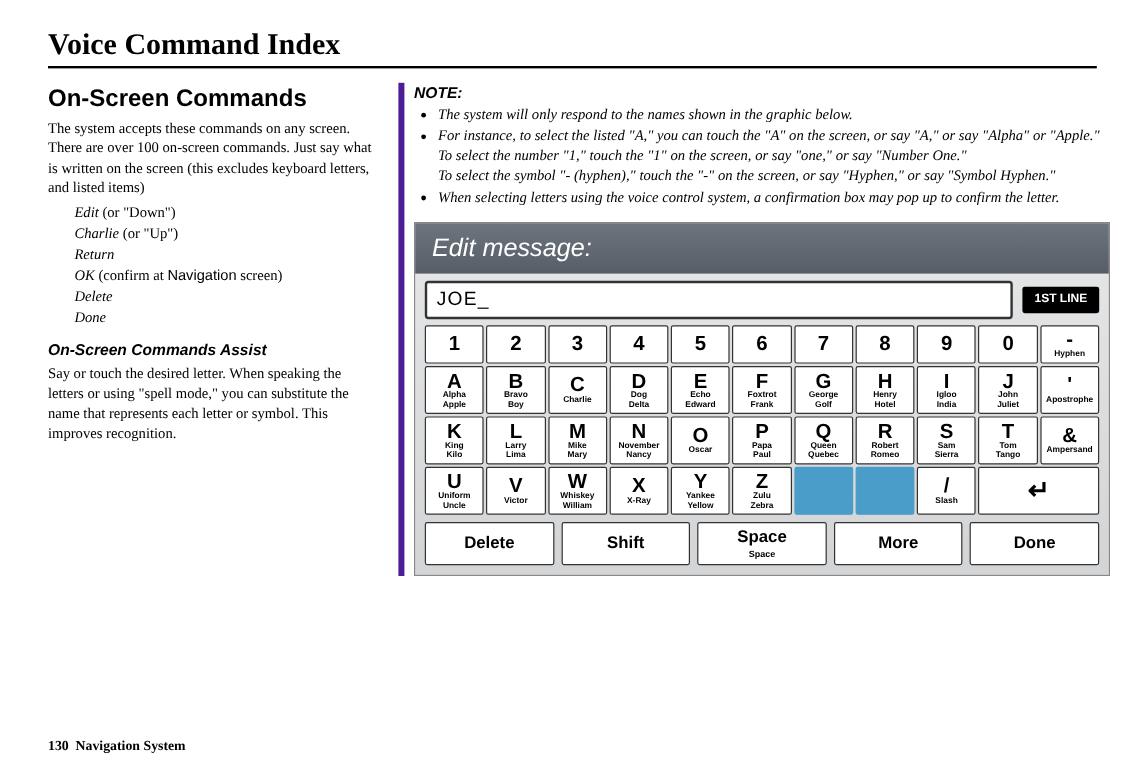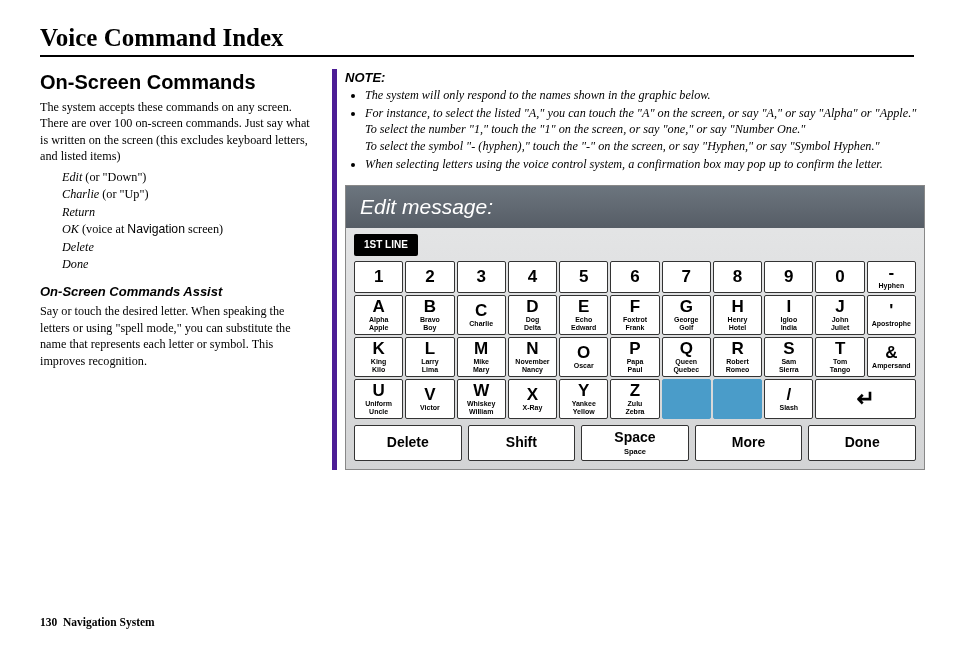--- a/index.html
+++ b/index.html
@@ -47,21 +47,21 @@
 <div class="page-title">Voice Command Index</div>
 
 <div class="columns">
   <div class="col-left">
     <div class="subhead">On-Screen Commands</div>
     <p>The system accepts these commands on any screen. There are over 100 on-screen commands. Just say what is written on the screen (this excludes keyboard letters, and listed items)</p>
     <div class="cmdlist">
       <p><span>Edit</span> <span class="roman">(or "Down")</span></p>
       <p><span>Charlie</span> <span class="roman">(or "Up")</span></p>
       <p><span>Return</span></p>
-      <p><span>OK</span> <span class="roman"><span>(voice at</span> <span class="sans">Navigation</span> <span>screen)</span></span></p>
+      <p><span>OK</span> <span class="roman"><span>(confirm at</span> <span class="sans">Navigation</span> <span>screen)</span></span></p>
       <p><span>Delete</span></p>
       <p><span>Done</span></p>
     </div>
     <div class="subhead2">On-Screen Commands Assist</div>
     <p>Say or touch the desired letter. When speaking the letters or using "spell mode," you can substitute the name that represents each letter or symbol. This improves recognition.</p>
   </div>
 
   <div class="col-right">
     <div class="note-label">NOTE:</div>
     <ul class="bullets">
@@ -71,20 +71,21 @@
         <span>To select the number "1," touch the "1" on the screen, or say "one," or say "Number One."</span><br>
         <span>To select the symbol "- (hyphen)," touch the "-" on the screen, or say "Hyphen," or say "Symbol Hyphen."</span>
       </li>
       <li>When selecting letters using the voice control system, a confirmation box may pop up to confirm the letter.</li>
     </ul>
 
     <div class="screen">
       <div class="screen-title">Edit message:</div>
       <div class="screen-body">
         <div class="input-row">
+          <div class="input-field">JOE_</div>
           <div class="badge">1ST LINE</div>
         </div>
 
         <div class="kgrid numrow" id="numrow">
             <div class="key">
               <div class="big">1</div>
             </div>
             <div class="key">
               <div class="big">2</div>
             </div>

